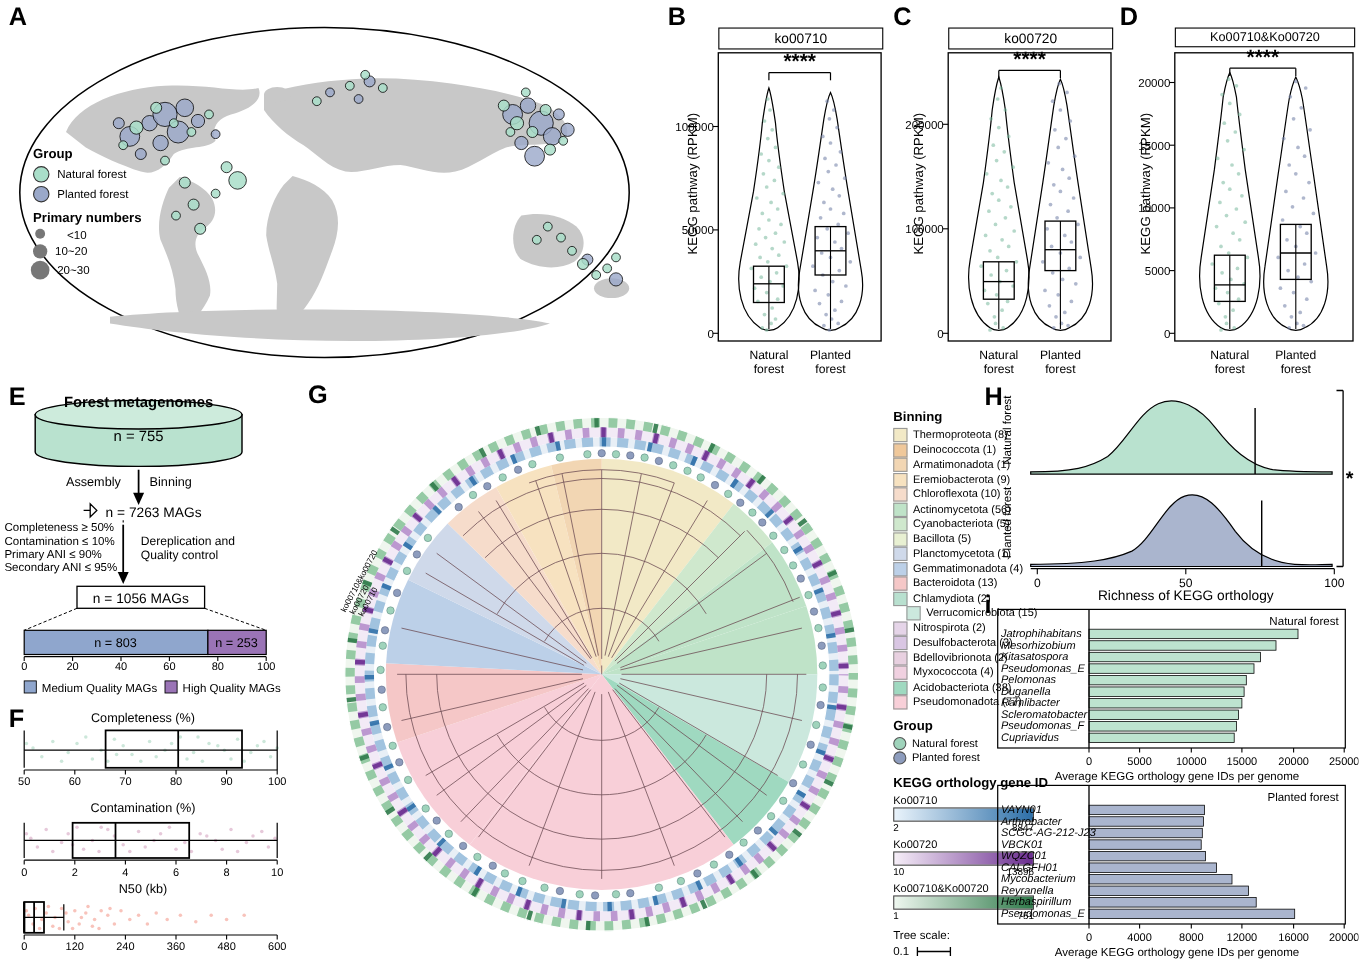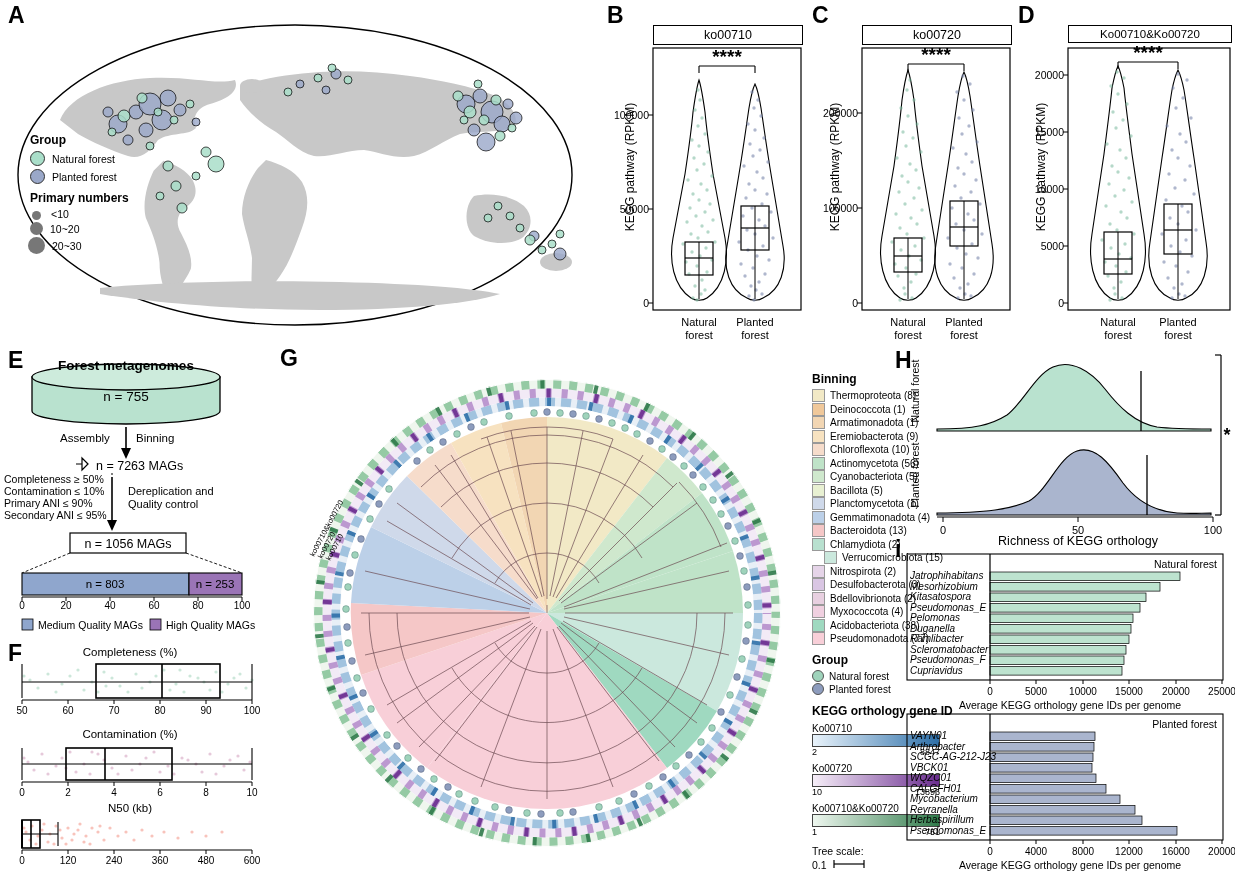--- a/index.html
+++ b/index.html
@@ -97,21 +97,21 @@
     <div class="legend-ttl">Group</div>
     <div style="display:flex;align-items:center;gap:7px;margin-top:4px;">
       <span style="width:13px;height:13px;border-radius:50%;background:#a9dec9;border:1px solid #333;display:inline-block;"></span>
       <span class="legend-it">Natural forest</span>
     </div>
     <div style="display:flex;align-items:center;gap:7px;margin-top:3px;">
       <span style="width:13px;height:13px;border-radius:50%;background:#9aa8c9;border:1px solid #333;display:inline-block;"></span>
       <span class="legend-it">Planted forest</span>
     </div>
     <div class="legend-ttl" style="margin-top:7px;">Primary numbers</div>
-    <div style="display:flex;align-items:flex-end;gap:10px;margin-top:3px;">
+    <div style="display:flex;align-items:flex-start;gap:20px;margin-top:3px;">
       <span style="width:9px;height:9px;border-radius:50%;background:#777;display:inline-block;margin-left:2px;"></span>
       <span class="legend-it">&lt;10</span>
     </div>
     <div style="display:flex;align-items:center;gap:7px;margin-top:2px;">
       <span style="width:13px;height:13px;border-radius:50%;background:#777;display:inline-block;"></span>
       <span class="legend-it">10~20</span>
     </div>
     <div style="display:flex;align-items:center;gap:7px;margin-top:2px;">
       <span style="width:17px;height:17px;border-radius:50%;background:#777;display:inline-block;margin-left:-2px;"></span>
       <span class="legend-it">20~30</span>
@@ -1082,21 +1082,21 @@
         <div class="legend-it" style="font-size: 10px;">Ko00710&amp;Ko00720</div>
         <div style="height: 11px; border: 0.5px solid rgb(68, 68, 68); background: linear-gradient(to right, rgb(238, 247, 239), rgb(47, 122, 74));"></div>
         <div style="display: flex; justify-content: space-between; font-size: 9px;">
           <span>1</span>
           <span>751</span>
         </div>
       </div>
     </div>
   <div style="margin-top:8px;">
     <div class="legend-it">Tree scale:</div>
-    <div style="display:flex;gap:5px;margin-top:2px;">
+    <div style="display:flex;align-items:center;gap:5px;margin-top:2px;">
       <span class="legend-it">0.1</span>
       <svg width="34" height="10">
         <line x1="2" y1="5" x2="32" y2="5" stroke="#000" stroke-width="1.2"></line>
         <line x1="2" y1="1" x2="2" y2="9" stroke="#000" stroke-width="1.2"></line>
         <line x1="32" y1="1" x2="32" y2="9" stroke="#000" stroke-width="1.2"></line>
       </svg>
     </div>
   </div>
 </div>
 

